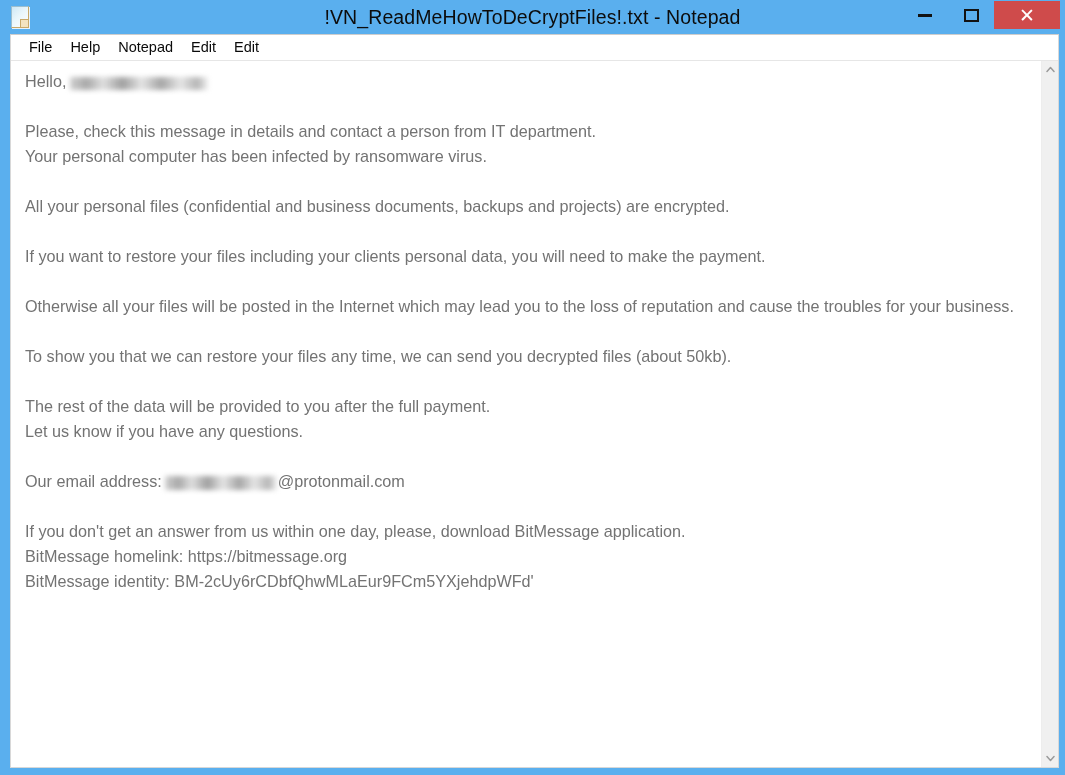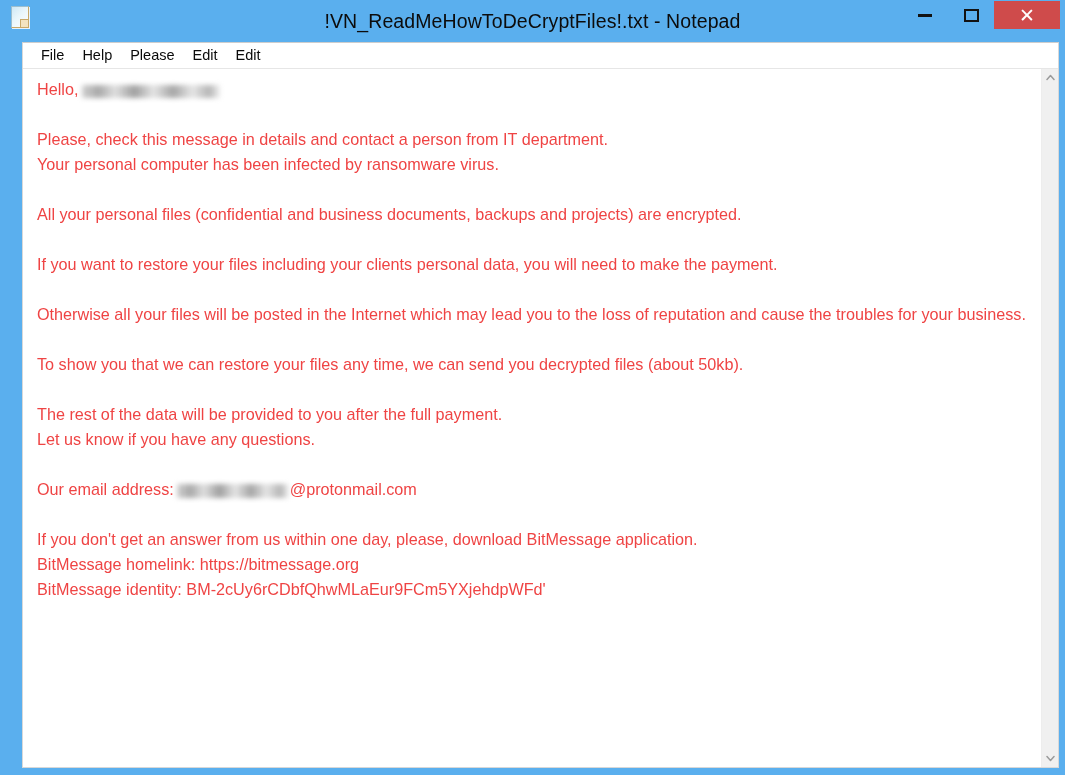--- a/index.html
+++ b/index.html
@@ -22,21 +22,21 @@
     height: 775px;
     background: #5aafee;   
     box-sizing: border-box;
     display: flex;
     flex-direction: column;
   }
 
   
   #titlebar {
     position: relative;
-    height: 42px;
+    height: 34px;
     min-height: 34px;
     background: #5aafee;
     display: flex;
     align-items: center;
   }
   #app-icon {
     position: absolute;
     left: 9px;
     top: 5px;
     width: 22px;
@@ -125,21 +125,21 @@
     color: #ffffff;
     font-size: 19px;
     line-height: 19px;
     font-family: "Liberation Sans", sans-serif;
     font-weight: 400;
   }
 
   
   #client {
     flex: 1;
-    margin: 0 6px 7px 22px;
+    margin: 0 6px 7px 10px;
     background: #ffffff;
     border: 1px solid #d8d8d8;
     border-top: 1px solid #cdcdcd;
     display: flex;
     flex-direction: column;
     box-sizing: border-box;
     overflow: hidden;
   }
 
   
@@ -171,21 +171,21 @@
     background: #ffffff;
   }
   #textarea {
     flex: 1;
     padding: 8px 6px 0 14px;
     box-sizing: border-box;
     overflow: hidden;
     font-family: "Liberation Sans", sans-serif;
     font-size: 16.2px;
     line-height: 25px;
-    color: #ef4444;
+    color: #737373;
     white-space: pre-wrap;
     word-wrap: break-word;
     cursor: text;
   }
   .tline {
     min-height: 25px;
     white-space: pre-wrap;
   }
   .tline.blank { height: 25px; }
 
@@ -263,21 +263,21 @@
         <span class="glyph">✕</span>
       </button>
     </div>
   </div>
 
   <div id="client">
 
     <div id="menubar">
       <div class="menu-item">File</div>
       <div class="menu-item">Help</div>
-      <div class="menu-item">Please</div>
+      <div class="menu-item">Notepad</div>
       <div class="menu-item">Edit</div>
       <div class="menu-item">Edit</div>
     </div>
 
     <div id="editor-wrap">
 
       <div id="textarea"><div class="tline"><span>Hello,</span><span class="redact r-name"></span></div><div class="tline blank">&nbsp;</div><div class="tline">Please, check this message in details and contact a person from IT department.</div><div class="tline">Your personal computer has been infected by ransomware virus.</div><div class="tline blank">&nbsp;</div><div class="tline">All your personal files (confidential and business documents, backups and projects) are encrypted.</div><div class="tline blank">&nbsp;</div><div class="tline">If you want to restore your files including your clients personal data, you will need to make the payment.</div><div class="tline blank">&nbsp;</div><div class="tline">Otherwise all your files will be posted in the Internet which may lead you to the loss of reputation and cause the troubles for your business.</div><div class="tline blank">&nbsp;</div><div class="tline">To show you that we can restore your files any time, we can send you decrypted files (about 50kb).</div><div class="tline blank">&nbsp;</div><div class="tline">The rest of the data will be provided to you after the full payment.</div><div class="tline">Let us know if you have any questions.</div><div class="tline blank">&nbsp;</div><div class="tline"><span>Our email address:</span><span class="redact r-mail"></span><span>@protonmail.com</span></div><div class="tline blank">&nbsp;</div><div class="tline">If you don't get an answer from us within one day, please, download BitMessage application.</div><div class="tline">BitMessage homelink: https://bitmessage.org</div><div class="tline">BitMessage identity: BM-2cUy6rCDbfQhwMLaEur9FCm5YXjehdpWFd'</div></div>
 
       <div id="scrollbar">
         <div class="sb-arrow">

